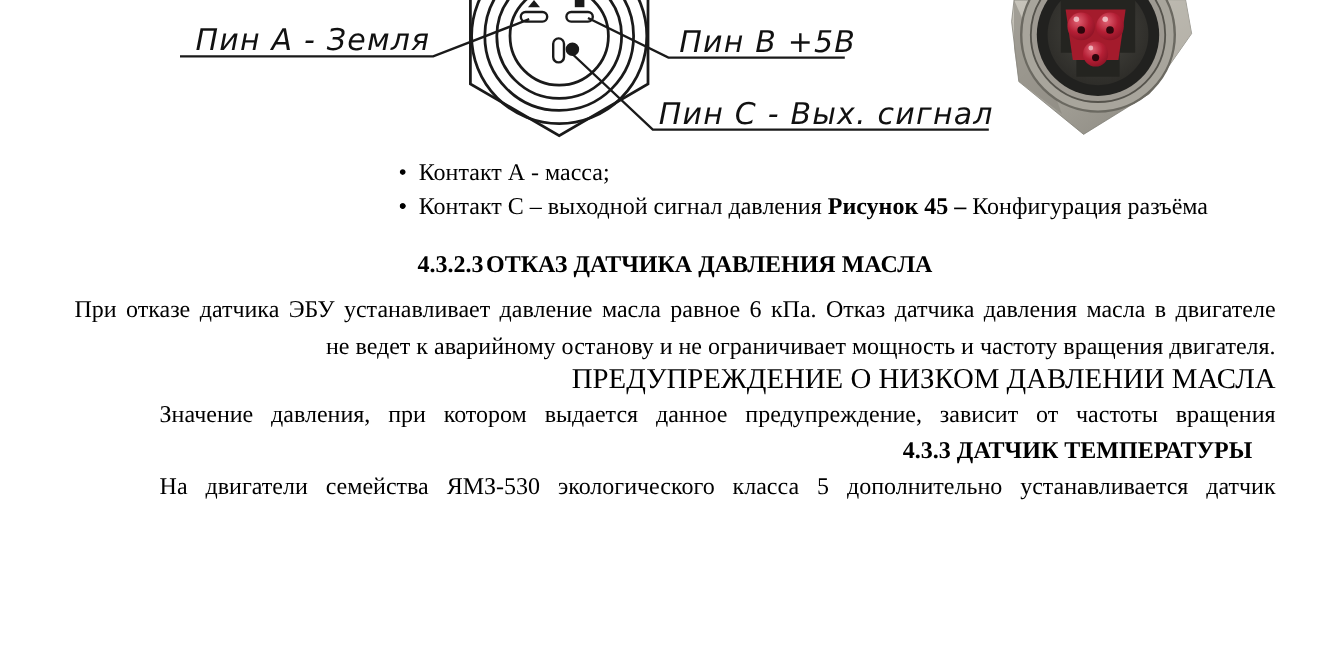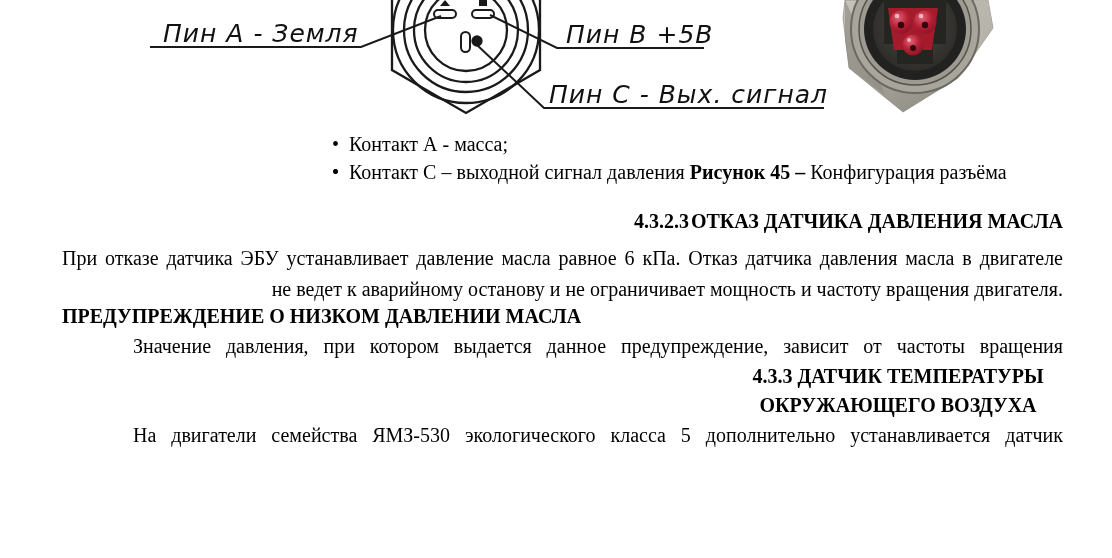--- a/index.html
+++ b/index.html
@@ -11,29 +11,29 @@
   .figure-band svg{display:block;}
   .content{padding:0 49px 0 62px;}
   .diagram-label{
     font-family:"DejaVu Sans", sans-serif;font-style:italic;
     font-size:25px;letter-spacing:1px;fill:#111;
   }
   .contacts{margin:10px 0 0 270px;font-size:20px;line-height:28px;}
   .contact-item{position:relative;padding-left:17px;white-space:nowrap;}
   .bullet-marker{position:absolute;left:0;top:0;}
   .sec-head{
-    display:flex;justify-content:flex-end;gap:2px;
+    display:flex;justify-content:center;gap:2px;
     font-weight:bold;font-size:20px;line-height:22px;margin-top:24px;
   }
   .para{font-size:20px;line-height:31px;}
   .para .pline{text-align:justify;text-align-last:justify;}
   .para .pline.first{text-indent:71px;}
   .para .pline.lastline{text-align:right;text-align-last:auto;}
   .para1{margin-top:11px;}
-  .head2{font-weight:bold;font-size:20px;line-height:22px;margin-top:0;}
+  .head2{font-weight:normal;font-size:24px;line-height:22px;text-align:right;margin-top:0;}
   .para2{margin-top:4px;}
   .head3{
     width:330px;margin-left:auto;text-align:center;
     font-weight:bold;font-size:20px;line-height:29px;
   }
   .para3{margin-top:0;}
 </style>
 </head>
 <body>
 
@@ -137,21 +137,20 @@
     </div>
 
     <div class="head2">ПРЕДУПРЕЖДЕНИЕ О НИЗКОМ ДАВЛЕНИИ МАСЛА</div>
 
     <div class="para para2">
       <div class="pline first">Значение давления, при котором выдается данное предупреждение, зависит от частоты вращения</div>
     </div>
 
     <div class="head3">
       <div>4.3.3 ДАТЧИК ТЕМПЕРАТУРЫ</div>
-      <div>ОКРУЖАЮЩЕГО ВОЗДУХА</div>
     </div>
 
     <div class="para para3">
       <div class="pline first">На двигатели семейства ЯМЗ-530 экологического класса 5 дополнительно устанавливается датчик</div>
     </div>
 
   </div>
 </div>
 
 </body></html>

